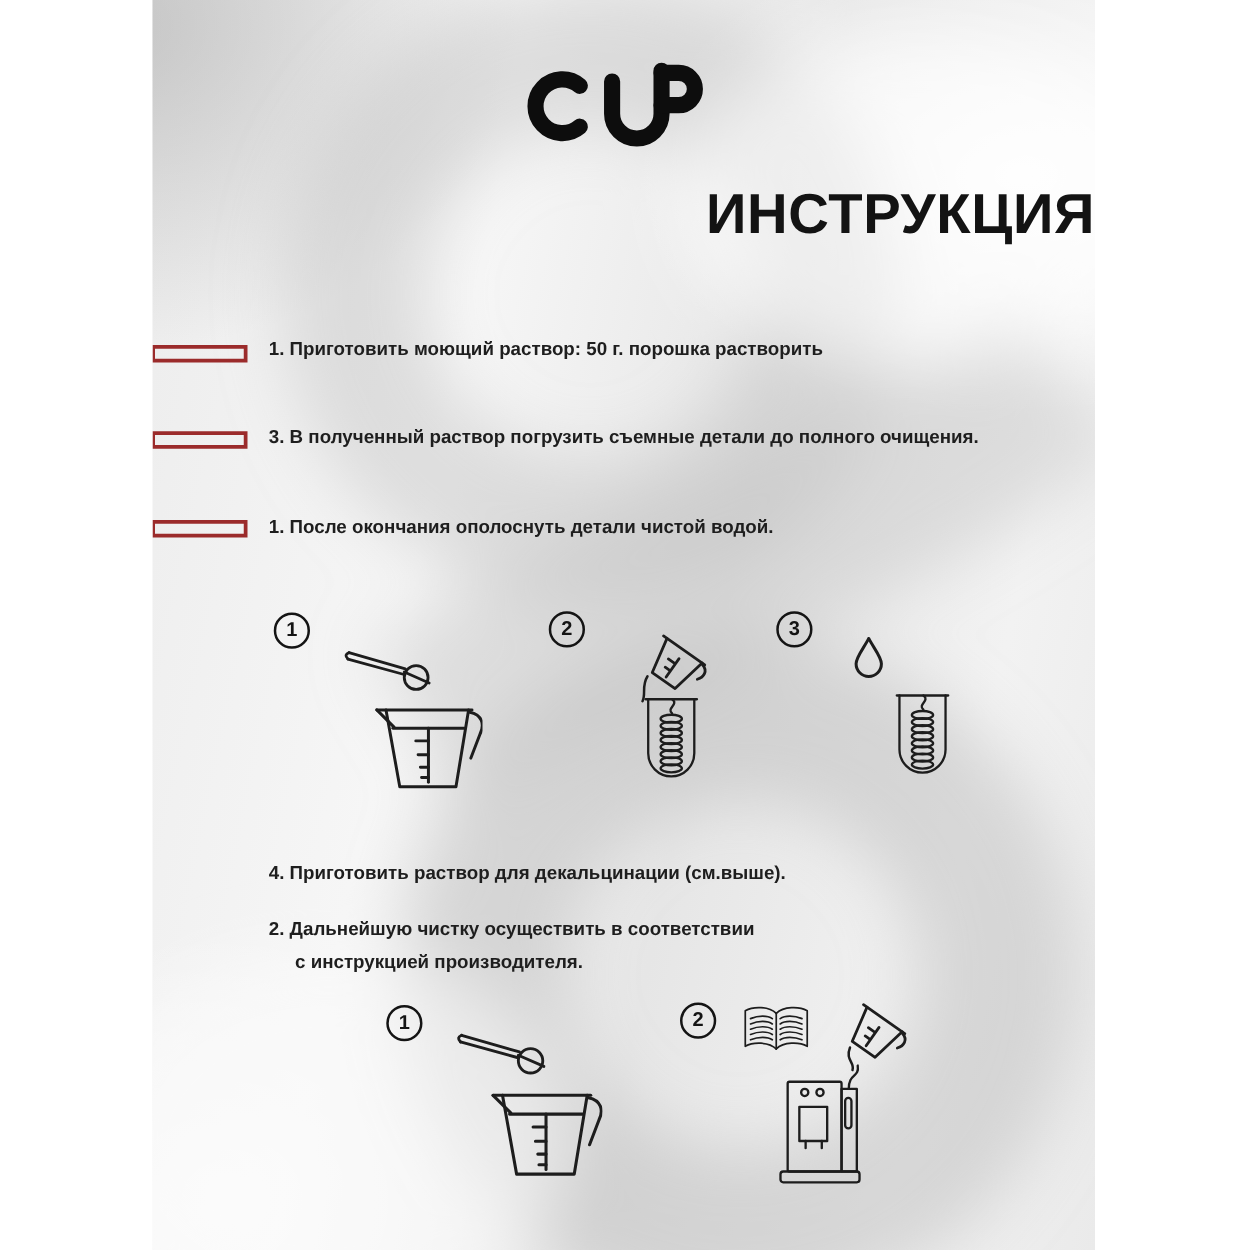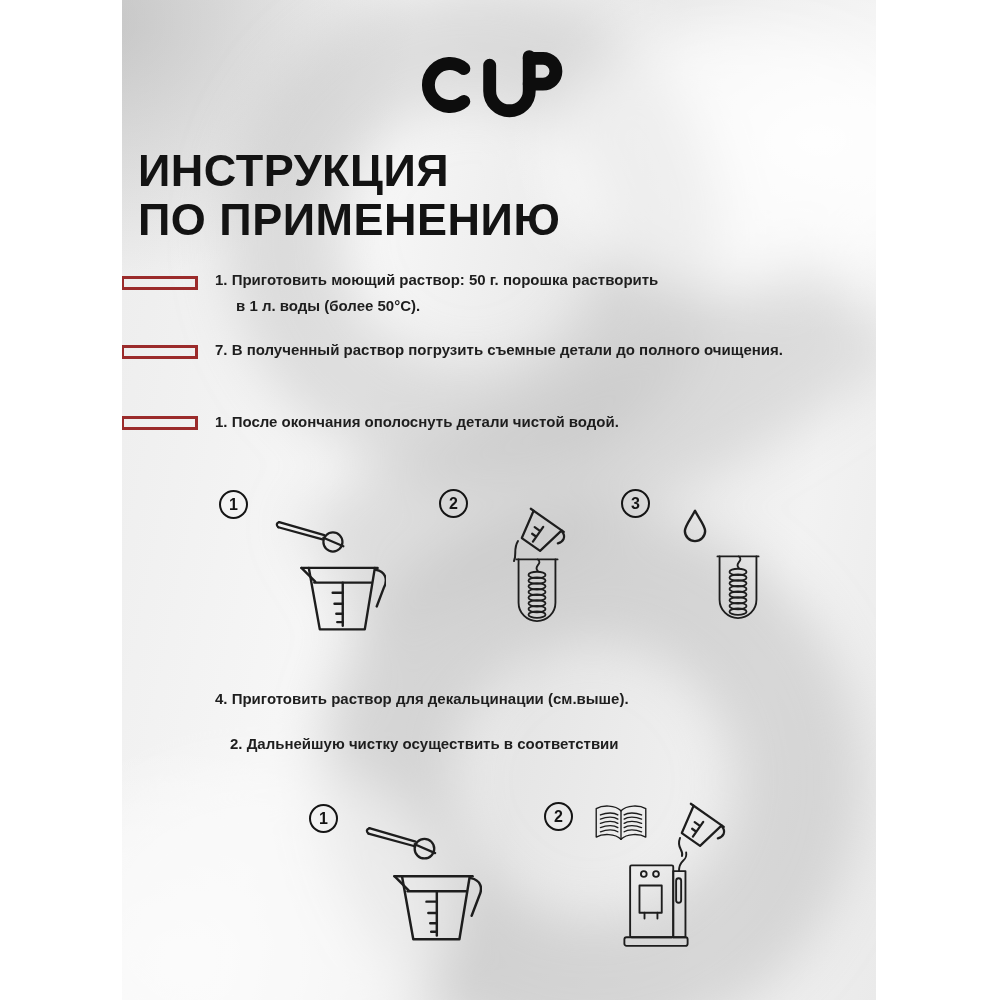--- a/index.html
+++ b/index.html
@@ -14,21 +14,21 @@
       radial-gradient(420px 360px at 8% 96%, rgba(255,255,255,.8), transparent 60%),
       linear-gradient(102deg, #ececec 0%, #f6f6f6 32%, #e6e6e6 58%, #f2f2f2 82%, #eaeaea 100%);
     overflow:hidden;
   }
   .swirl { position:absolute; left:0; top:0; }
 
   .logo { position:absolute; left:292px; top:46px; width:172px; height:78px; }
   .logo svg { width:100%; height:100%; }
 
   .title {
-    position:absolute; left:16px; top:146px; width:754px; text-align:left;
+    position:absolute; left:0; top:146px; width:754px; text-align:right;
     font-size:45px; font-weight:800; letter-spacing:.5px; line-height:49px; color:#131313;
   }
 
   .red-marker {
     position:absolute; left:0; width:76px; height:14px;
     border:3px solid #9b2b2b; border-left-width:2px; background:transparent;
   }
 
   .step { position:absolute; left:93px; color:#1e1e1e; font-size:15px; font-weight:600; line-height:26px; white-space:nowrap; }
   .step .indent { padding-left:21px; }
@@ -69,33 +69,31 @@
         <g fill="none" stroke="#0d0d0d" stroke-width="15" stroke-linecap="round" stroke-linejoin="round">
           <path d="M58 26 A25 25 0 1 0 58 64"></path>
           <path d="M88 22 V52 A23 23 0 0 0 134 52 V12"></path>
           <path d="M134 14 H150 A15 15 0 0 1 150 44 H134"></path>
         </g>
       </svg>
     </div>
 
     <div class="title">
       <div>ИНСТРУКЦИЯ</div>
-      <div>ПО ПРИМЕНЕНИЮ</div>
     </div>
 
     <div class="red-marker" style="top:276px;"></div>
     <div class="red-marker" style="top:345px;"></div>
     <div class="red-marker" style="top:416px;"></div>
 
     <div class="step" style="top:267px;">
       <div>1. Приготовить моющий раствор: 50 г. порошка растворить</div>
-      <div class="indent">в 1 л. воды (более 50°С).</div>
     </div>
     <div class="step" style="top:337px;">
-      <div>7. В полученный раствор погрузить съемные детали до полного очищения.</div>
+      <div>3. В полученный раствор погрузить съемные детали до полного очищения.</div>
     </div>
     <div class="step" style="top:409px;">
       <div>1. После окончания ополоснуть детали чистой водой.</div>
     </div>
 
     <div class="badge" style="left:97px;  top:490px;">
         <span>1</span>
       </div>
     <div class="badge" style="left:317px; top:489px;">
         <span>2</span>
@@ -193,22 +191,23 @@
     <div class="pict" style="left:556px; top:502px; width:90px; height:128px;">
       <svg viewBox="0 0 90 128">
         <use href="#drop" x="4" y="6" width="26" height="35"></use>
         <use href="#vessel" x="33" y="48" width="54" height="78"></use>
       </svg>
     </div>
 
     <div class="step" style="top:686px;">
       <div>4. Приготовить раствор для декальцинации (см.выше).</div>
     </div>
-    <div class="step" style="top:731px;margin-left:15px;">
+    <div class="step" style="top:731px;">
       <div>2. Дальнейшую чистку осуществить в соответствии</div>
+      <div class="indent">с инструкцией производителя.</div>
     </div>
 
     <div class="badge" style="left:187px; top:804px;">
         <span>1</span>
       </div>
     <div class="badge" style="left:422px; top:802px;">
         <span>2</span>
       </div>
 
     <div class="pict" style="left:240px; top:822px; width:140px; height:120px;">

